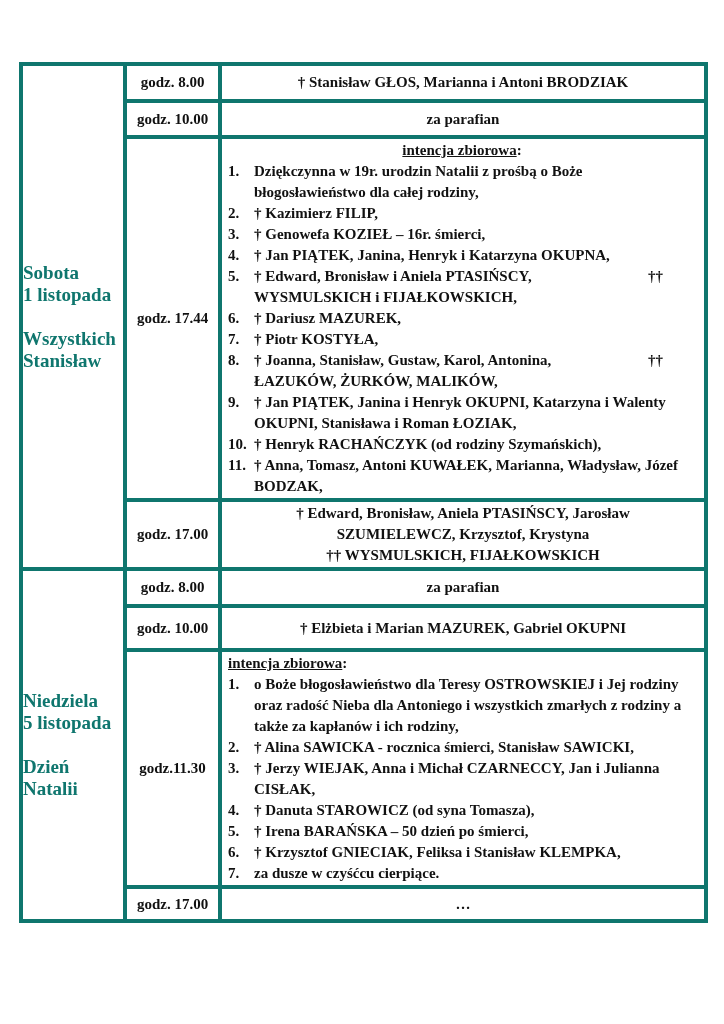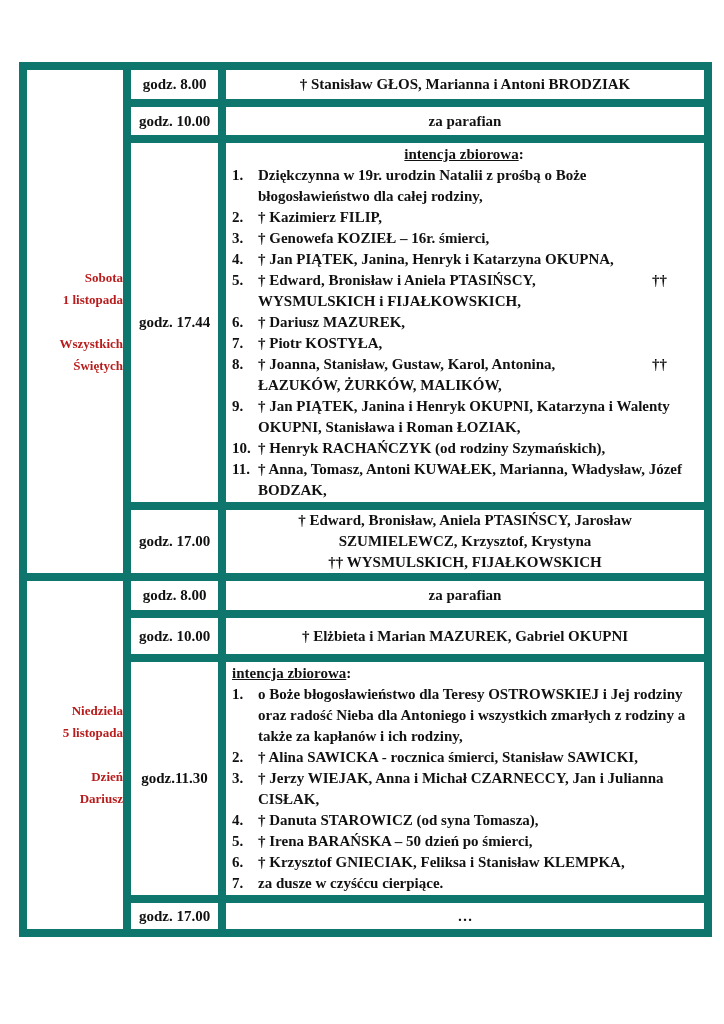--- a/index.html
+++ b/index.html
@@ -3,25 +3,25 @@
 <meta charset="utf-8">
 <style>
   html, body { margin: 0; padding: 0; background: #ffffff; }
   body { width: 724px; height: 1024px; position: relative; overflow: hidden;
          font-family: "Liberation Serif", "DejaVu Serif", serif; color: #111; }
   table.sched {
     position: absolute; left: 19px; top: 62px; width: 685px;
     border-collapse: collapse; table-layout: fixed;
     font-weight: bold; font-size: 15px;
   }
-  table.sched td { border: 8px solid #0f766e; padding: 0; vertical-align: middle; }
+  table.sched td { border: 4px solid #0f766e; padding: 0; vertical-align: middle; }
   col.c-day { width: 104px; }
   col.c-time { width: 95px; }
   col.c-int { width: 486px; }
-  td.day { text-align: right; color: #b91c1c; font-size: 13px; line-height: 22px; }
+  td.day { text-align: left; color: #0f766e; font-size: 19px; line-height: 22px; }
   td.day .gap { height: 22px; }
   td.time { text-align: center; font-size: 15px; }
   td.intent { text-align: center; padding: 0 4px; line-height: 21px; }
   td.intent.list { text-align: left; padding: 1px 8px 1px 6px; }
   .hdr { text-decoration: underline; }
   .hdr-c { text-align: center; }
   ol.items { list-style: none; margin: 0; padding: 0; }
   ol.items li { position: relative; padding-left: 26px; line-height: 21px; }
   ol.items li .num { position: absolute; left: 0; top: 0; }
   .r36 { height: 36px; } .r37 { height: 37px; } .r44 { height: 44px; }
@@ -37,21 +37,21 @@
       <col class="c-int">
     </colgroup>
   <tbody>
 
     <tr class="r37">
       <td class="day" rowspan="4">
         <div>Sobota</div>
         <div>1 listopada</div>
         <div class="gap"></div>
         <div>Wszystkich</div>
-        <div>Świętych</div>
+        <div>Stanisław</div>
       </td>
       <td class="time">godz. 8.00</td>
       <td class="intent">† Stanisław GŁOS, Marianna i Antoni BRODZIAK</td>
     </tr>
     <tr class="r36">
       <td class="time">godz. 10.00</td>
       <td class="intent">za parafian</td>
     </tr>
     <tr>
       <td class="time">godz. 17.44</td>
@@ -80,21 +80,21 @@
         <div>†† WYSMULSKICH, FIJAŁKOWSKICH</div>
       </td>
     </tr>
 
     <tr class="r37">
       <td class="day" rowspan="4">
         <div>Niedziela</div>
         <div>5 listopada</div>
         <div class="gap"></div>
         <div>Dzień</div>
-        <div>Dariusz</div>
+        <div>Natalii</div>
       </td>
       <td class="time">godz. 8.00</td>
       <td class="intent">za parafian</td>
     </tr>
     <tr class="r44">
       <td class="time">godz. 10.00</td>
       <td class="intent">† Elżbieta i Marian MAZUREK, Gabriel OKUPNI</td>
     </tr>
     <tr>
       <td class="time">godz.11.30</td>

